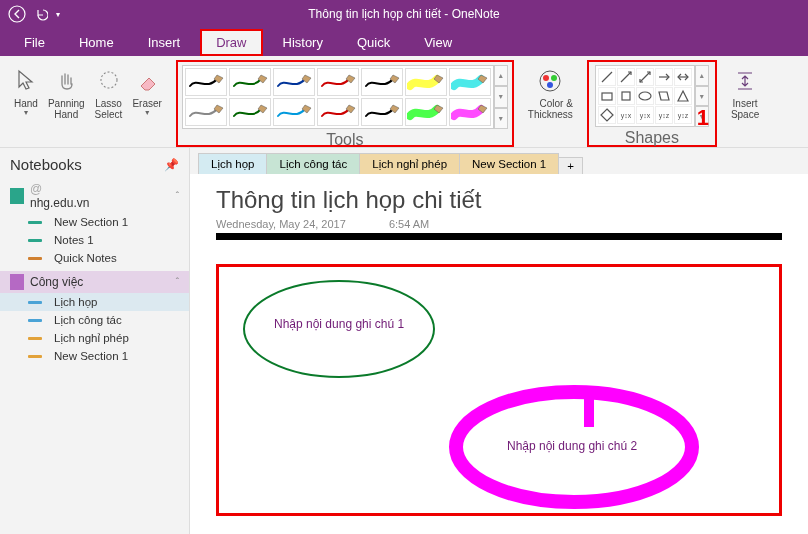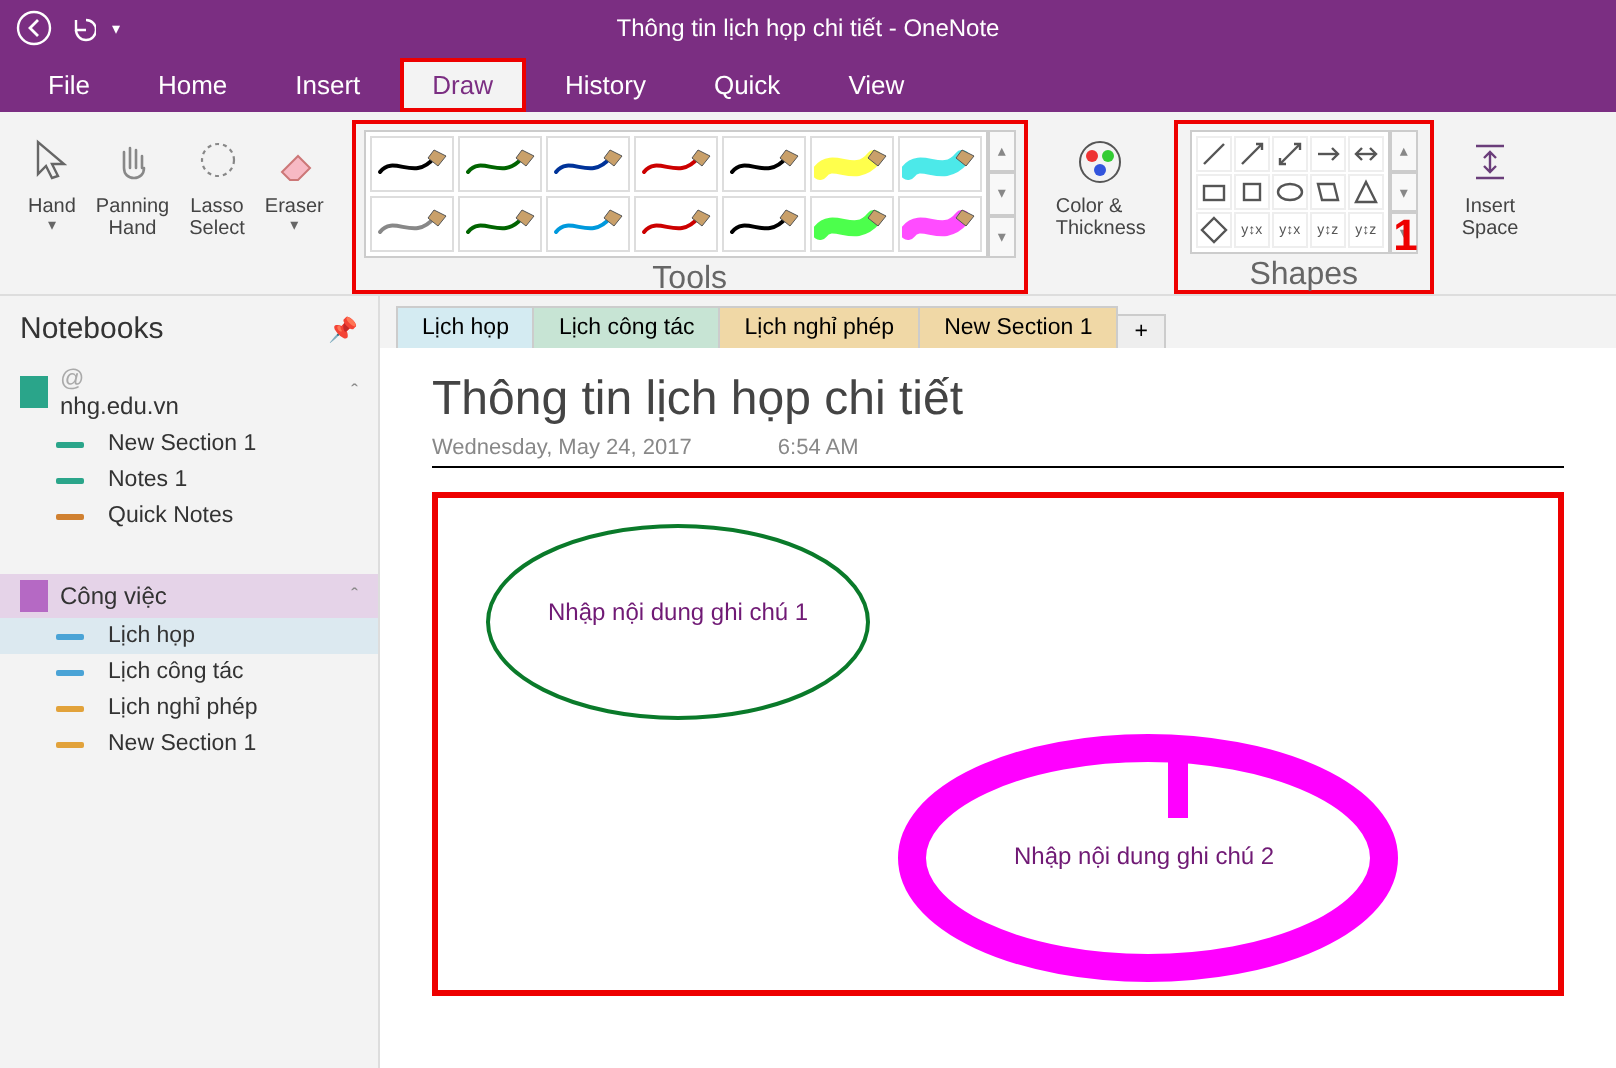--- a/index.html
+++ b/index.html
@@ -47,21 +47,21 @@
 .sidebar .sub { padding-left: 28px; font-size: 11.5px; }
 .tabico { width: 14px; height: 3px; margin-right: 6px; border-radius: 1px; }
 
 .main { flex: 1; background: #fff; display: flex; flex-direction: column; }
 .tabs { display: flex; align-items: flex-end; height: 26px; background: #f3f3f3; padding-left: 8px; gap: 0; }
 .ptab { font-size: 11.5px; padding: 4px 12px; background: #f0d8a6; border: 1px solid #ccc; border-bottom: none; margin-right: -1px; cursor: pointer; position: relative; }
 .ptab.active { background: #d4ebf2; }
 .ptab.add { background: #eee; padding: 2px 8px; }
 .page { flex: 1; padding: 12px 26px; position: relative; overflow: hidden; }
 .page h1 { font-weight: 300; font-size: 24px; color: #444; margin-bottom: 4px; }
-.page .date { font-size: 11px; color: #888; border-bottom: 1px solid #000000; padding-bottom: 3px; margin-bottom: 12px; }
+.page .date { font-size: 11px; color: #888; border-bottom: 7px solid #000000; padding-bottom: 3px; margin-bottom: 24px; }
 .page .date span:last-child { margin-left: 40px; }
 .canvas { border: 3px solid #e00; height: 252px; position: relative; }
 .note { position: absolute; font-size: 12px; color: #701a75; }
 
 svg.draw { position: absolute; }
 </style>
 </head>
 <body>
 
 <div class="titlebar">
@@ -241,21 +241,21 @@
   <div class="rgroup">
     <div class="rbtn">
       <span class="ico">
           <svg width="26" height="26">
             <circle cx="13" cy="13" r="10" fill="none" stroke="#555"></circle>
             <circle cx="9" cy="10" r="3" fill="#e33"></circle>
             <circle cx="17" cy="10" r="3" fill="#3c3"></circle>
             <circle cx="13" cy="17" r="3" fill="#35d"></circle>
           </svg>
         </span>
-      <span style="white-space:pre-line;text-align:left">Color &amp;
+      <span style="white-space:pre-line;text-align:right">Color &amp;
 Thickness</span>
     </div>
     <div class="glabel" style="visibility:hidden">.</div>
   </div>
 
   <div class="rgroup hlred" style="padding:3px 6px 1px 6px">
     <div style="display:flex">
       <div class="shapes-grid">
         <div class="srow">
           <div class="shp">
@@ -369,21 +369,21 @@
         </div>
         <div class="nb sub">
           <span class="tabico" style="background:#2aa58a"></span>
           <span>Notes 1</span>
         </div>
         <div class="nb sub">
           <span class="tabico" style="background:#d08030"></span>
           <span>Quick Notes</span>
         </div>
       </div>
-    <div class="nb sel" style="margin-top:20px">
+    <div class="nb sel" style="margin-top:4px">
       <span class="nbico" style="background:#b569c4"></span>
       <span class="nbtxt">Công việc</span>
       <span class="chv">ˆ</span>
     </div>
     <div id="nb2items">
         <div class="nb sub " style="background: rgb(220, 233, 240);">
           <span class="tabico" style="background:#4aa3d6"></span>
           <span>Lịch họp</span>
         </div>
         <div class="nb sub">

